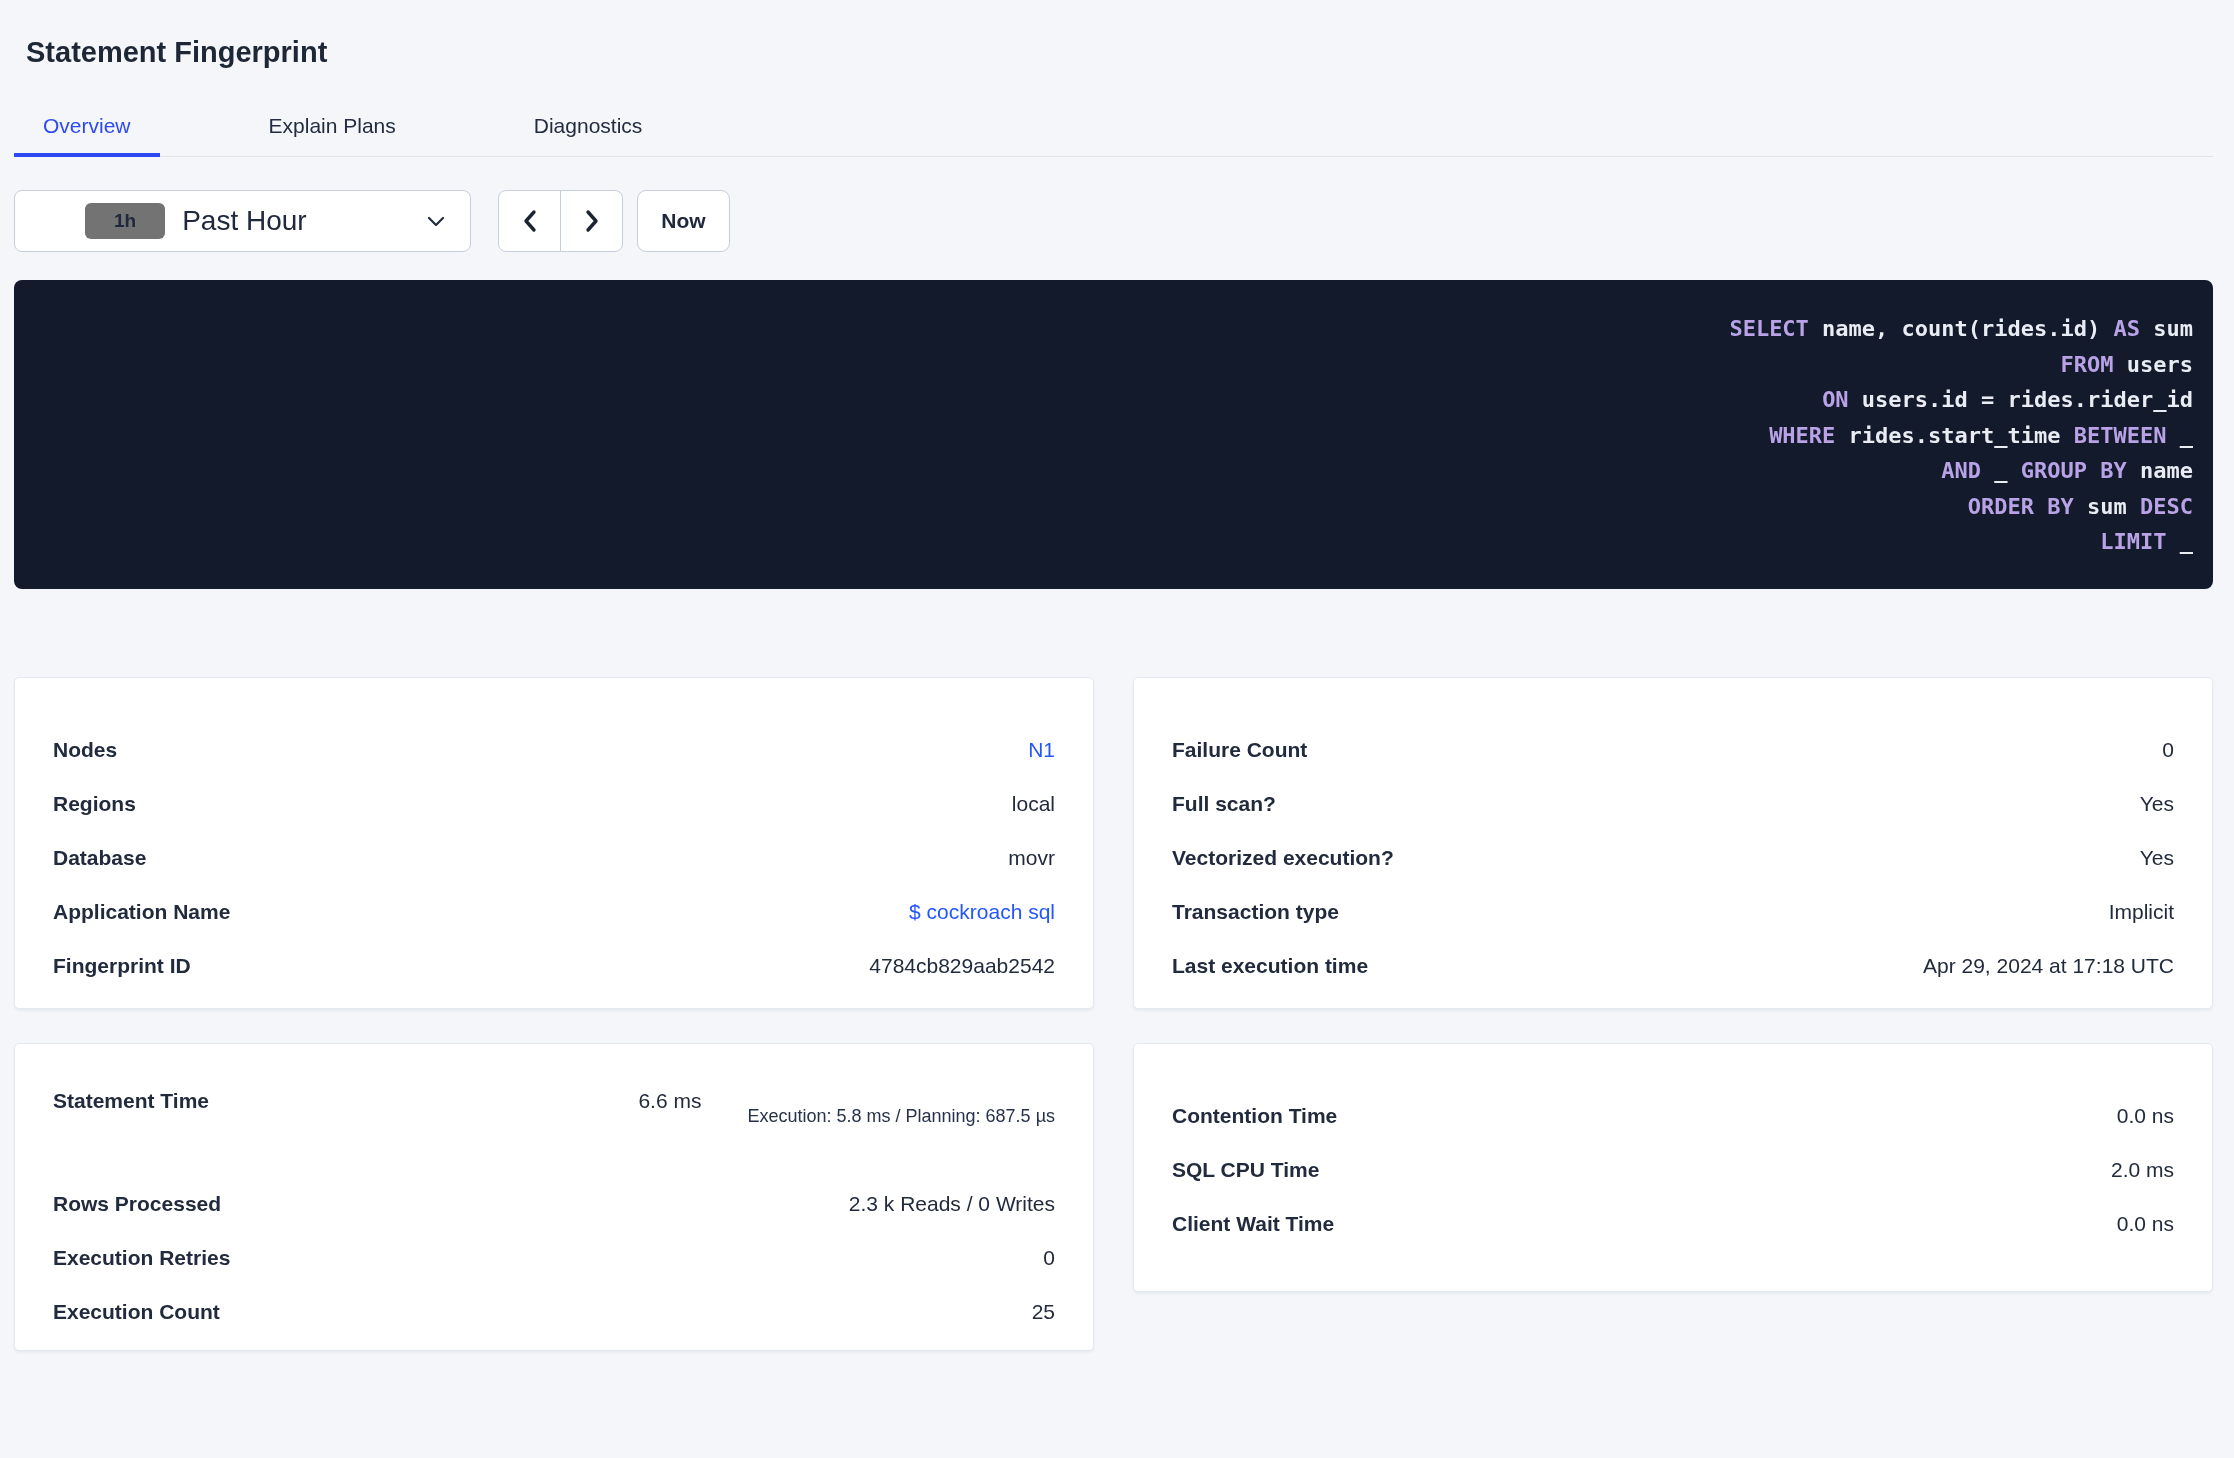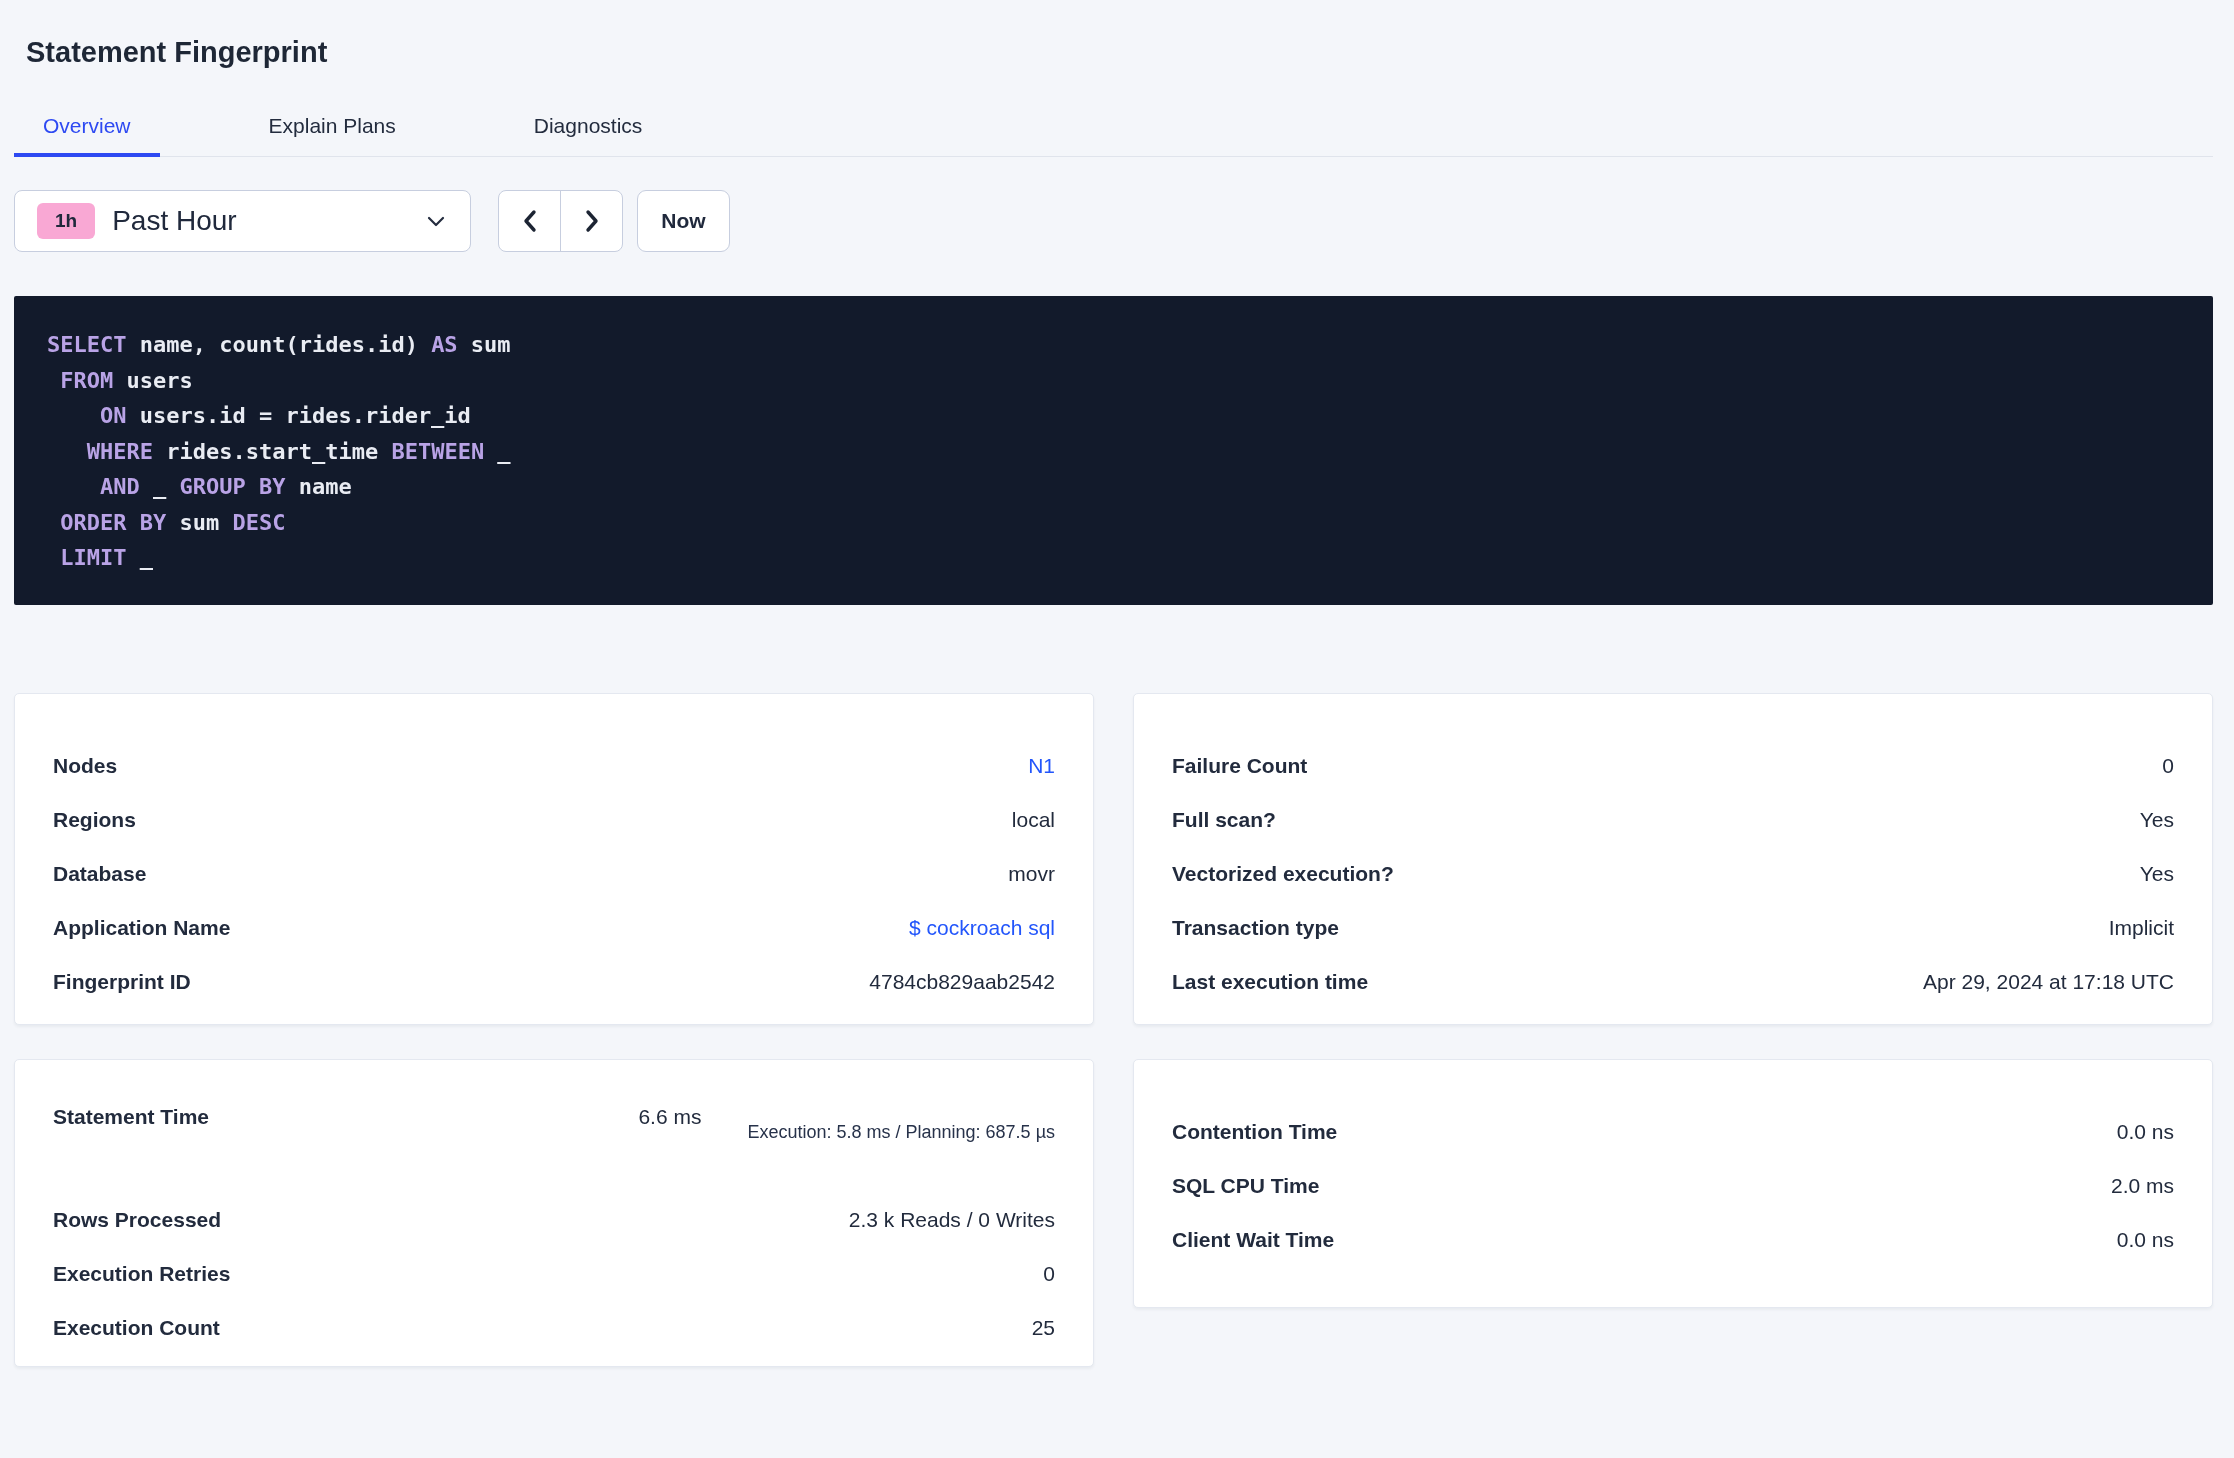--- a/index.html
+++ b/index.html
@@ -36,23 +36,23 @@
 
   
   .controls { display:flex; margin-top:33px; height:62px; align-items:stretch; }
   .select {
     width:457px; background:#fff;
     border:1px solid #c7cedf; border-radius:8px;
     display:flex; align-items:center;
     padding:0 24px 0 22px; cursor:pointer;
   }
   .badge {
-    background:#f9a8d4; color:#20293c;
-    border-radius:6px; padding:7px 18px;
-    font-size:19px; font-weight:700; margin-right:17px;
+    background:#737373; color:#20293c;
+    border-radius:6px; padding:7px 29px;
+    font-size:19px; font-weight:700; margin-right:17px;margin-left:48px;
   }
   .select-label { font-size:28px; flex:1; color:#20293c; }
   .stepper {
     display:flex; width:125px; margin-left:27px;
     border:1px solid #c7cedf; border-radius:8px;
     background:#fff; overflow:hidden;
   }
   .step-btn { flex:1; display:flex; align-items:center; justify-content:center; cursor:pointer; }
   .step-btn + .step-btn { border-left:1px solid #c7cedf; }
   .now-btn {
@@ -61,26 +61,27 @@
     display:flex; align-items:center; justify-content:center;
     font-size:21px; font-weight:700; color:#20293c; cursor:pointer;
   }
 
   
   .stats-line { margin-top:42px; font-size:20px; line-height:27px; color:#222b3d; }
   .stats-line b { font-weight:700; }
 
   
   .sql {
-    margin-top:44px;
-    background:#121a2b; border-radius:2px;
+    margin-top:28px;
+    background:#121a2b; border-radius:8px;
     padding:31px 20px 29px 33px;
     font-family:"DejaVu Sans Mono", monospace;
     font-size:22px; line-height:35.5px; font-weight:700;
     color:#e9ecf3;
+    text-align:right;
   }
   .sql-line { white-space:pre; }
   .kw { color:#b9a3e6; }
 
   
   .cards {
     margin-top:88px;
     display:grid; grid-template-columns:1080px 1080px;
     column-gap:39px; row-gap:34px; align-items:start;
   }

